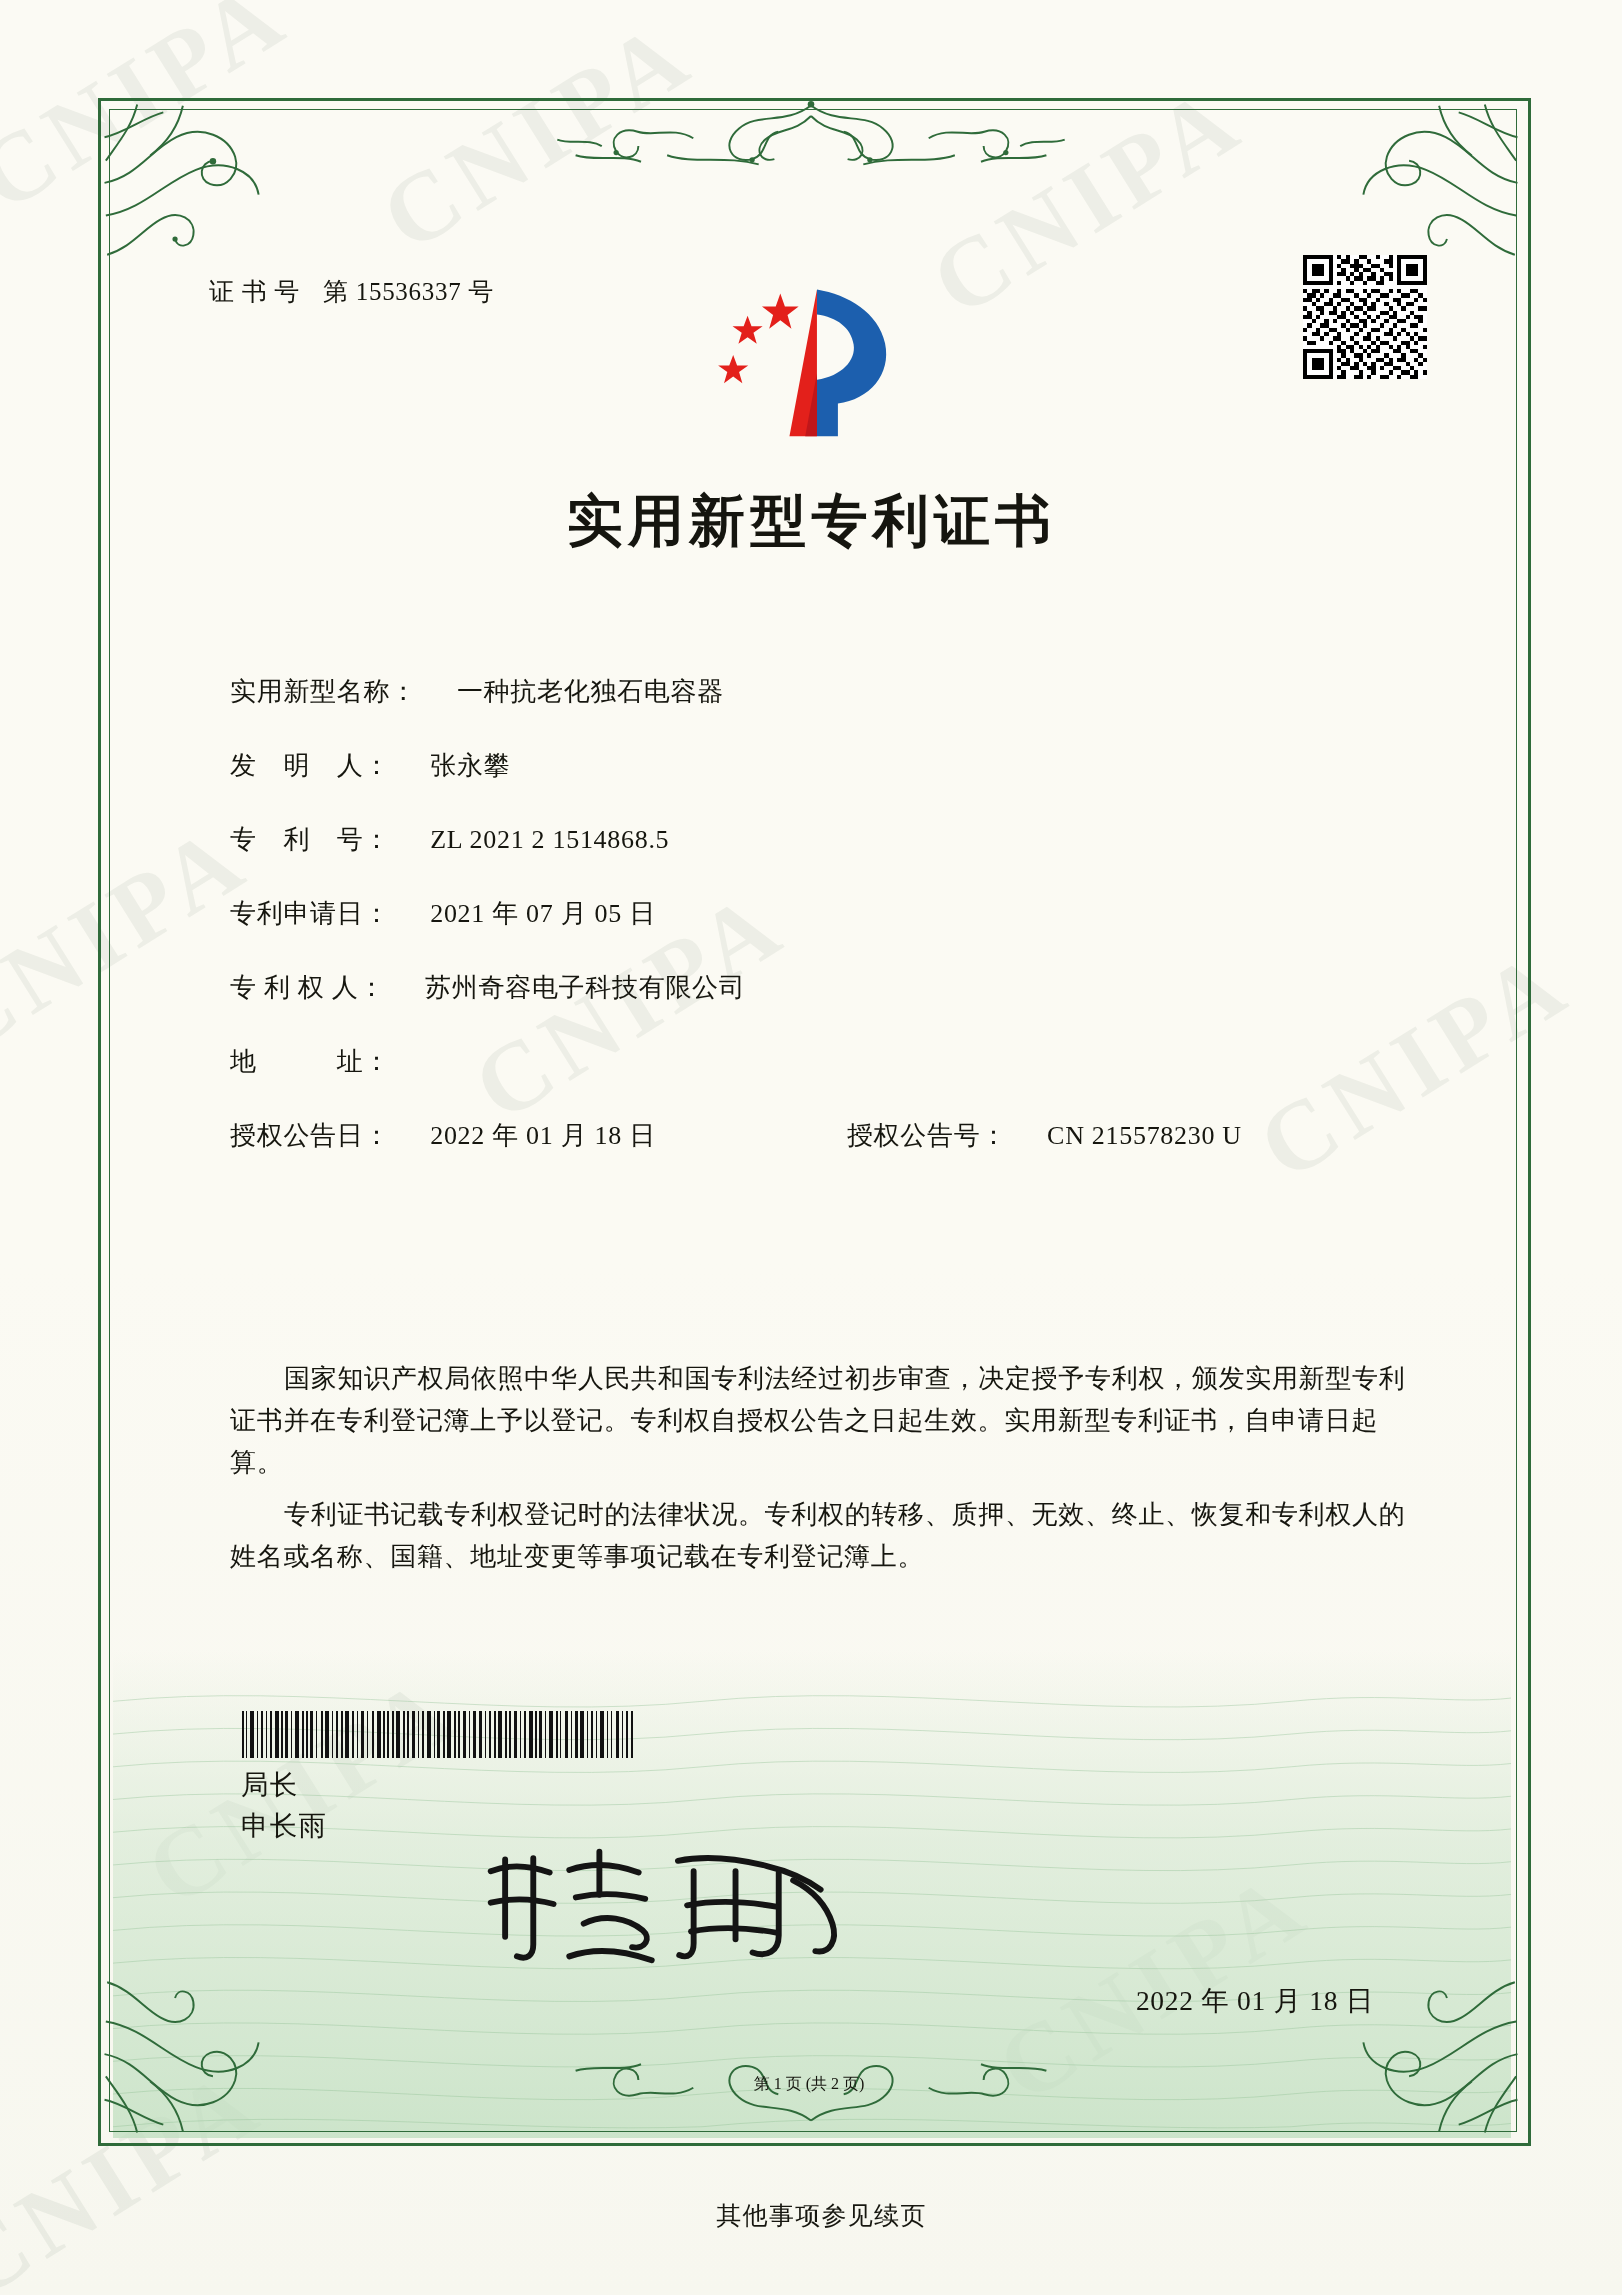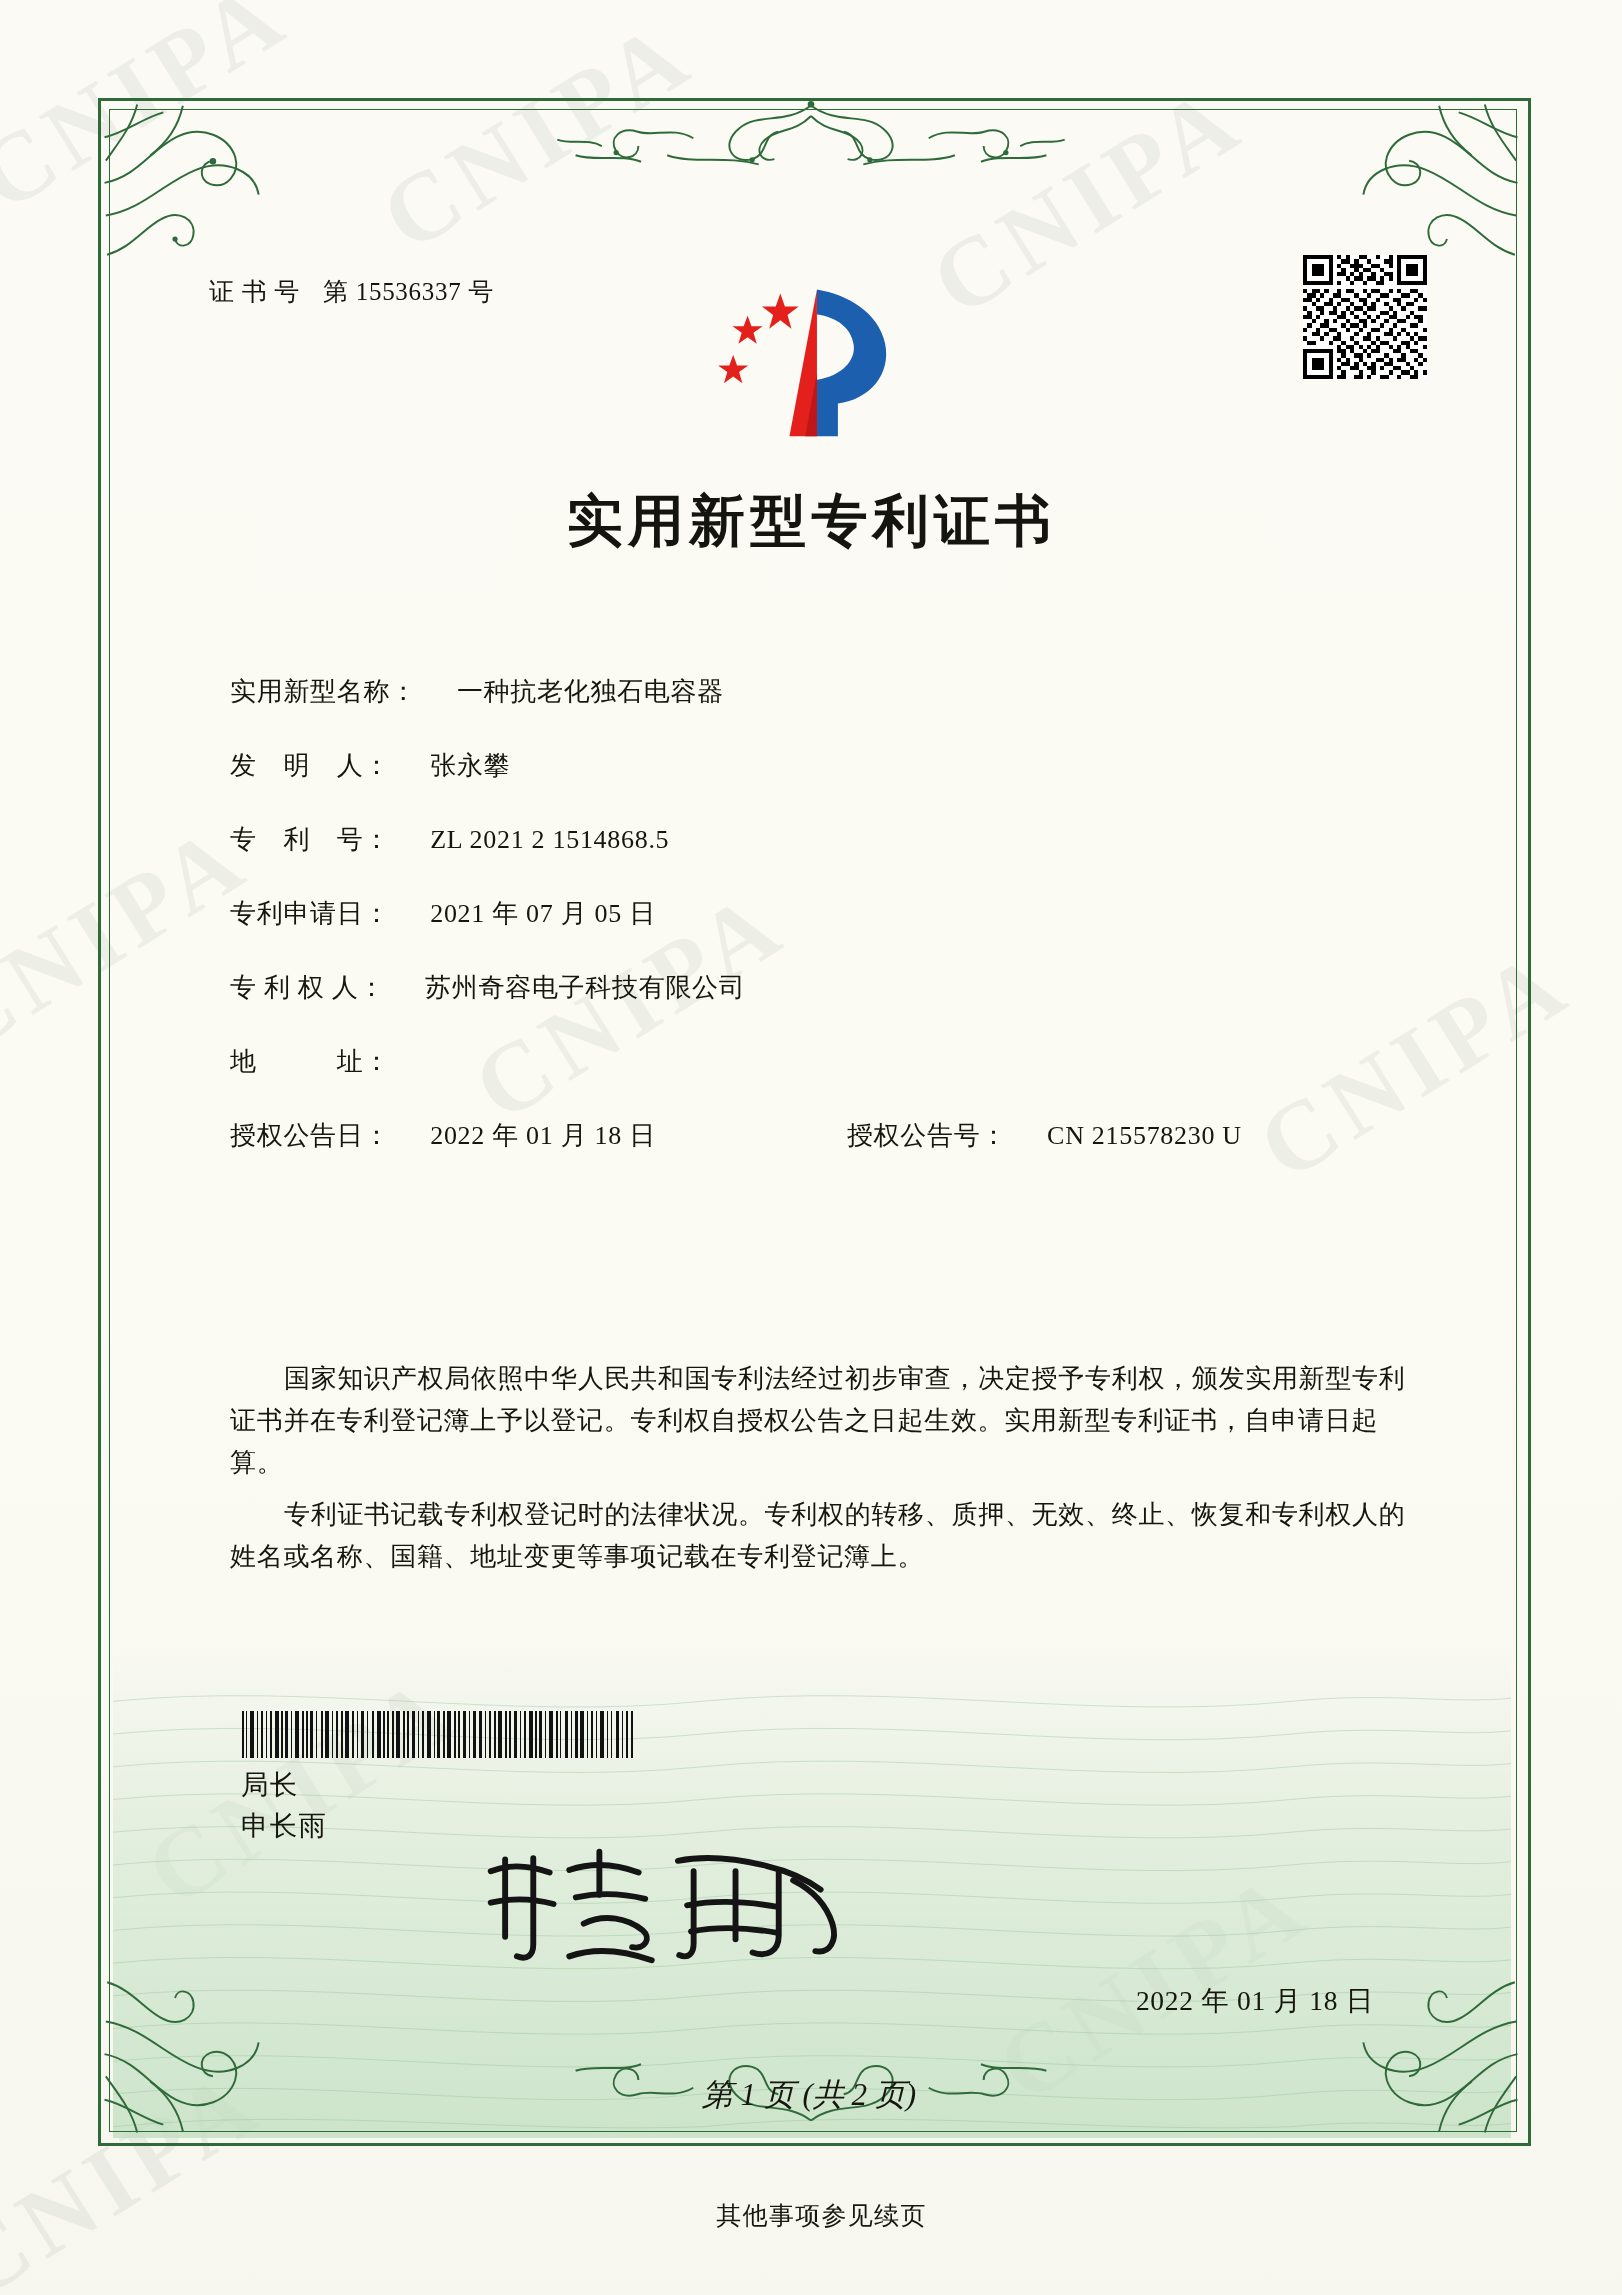--- a/index.html
+++ b/index.html
@@ -170,23 +170,22 @@
     font-size: 27.5px;
     color: #16160f;
     letter-spacing: 0.7px;
   }
 
   
   .page-no {
     position: absolute;
     left: 0; right: 5px; top: 2074px;
     text-align: center;
-    font-size: 31px;
+    font-size: 16px;
     color: #16160f;
-    font-style: italic;
   }
   .footer-note {
     position: absolute;
     left: 0; right: 0; top: 2199px;
     text-align: center;
     font-size: 25px;
     color: #16160f;
     letter-spacing: 1.3px;
     padding-left: 20px;
   }

